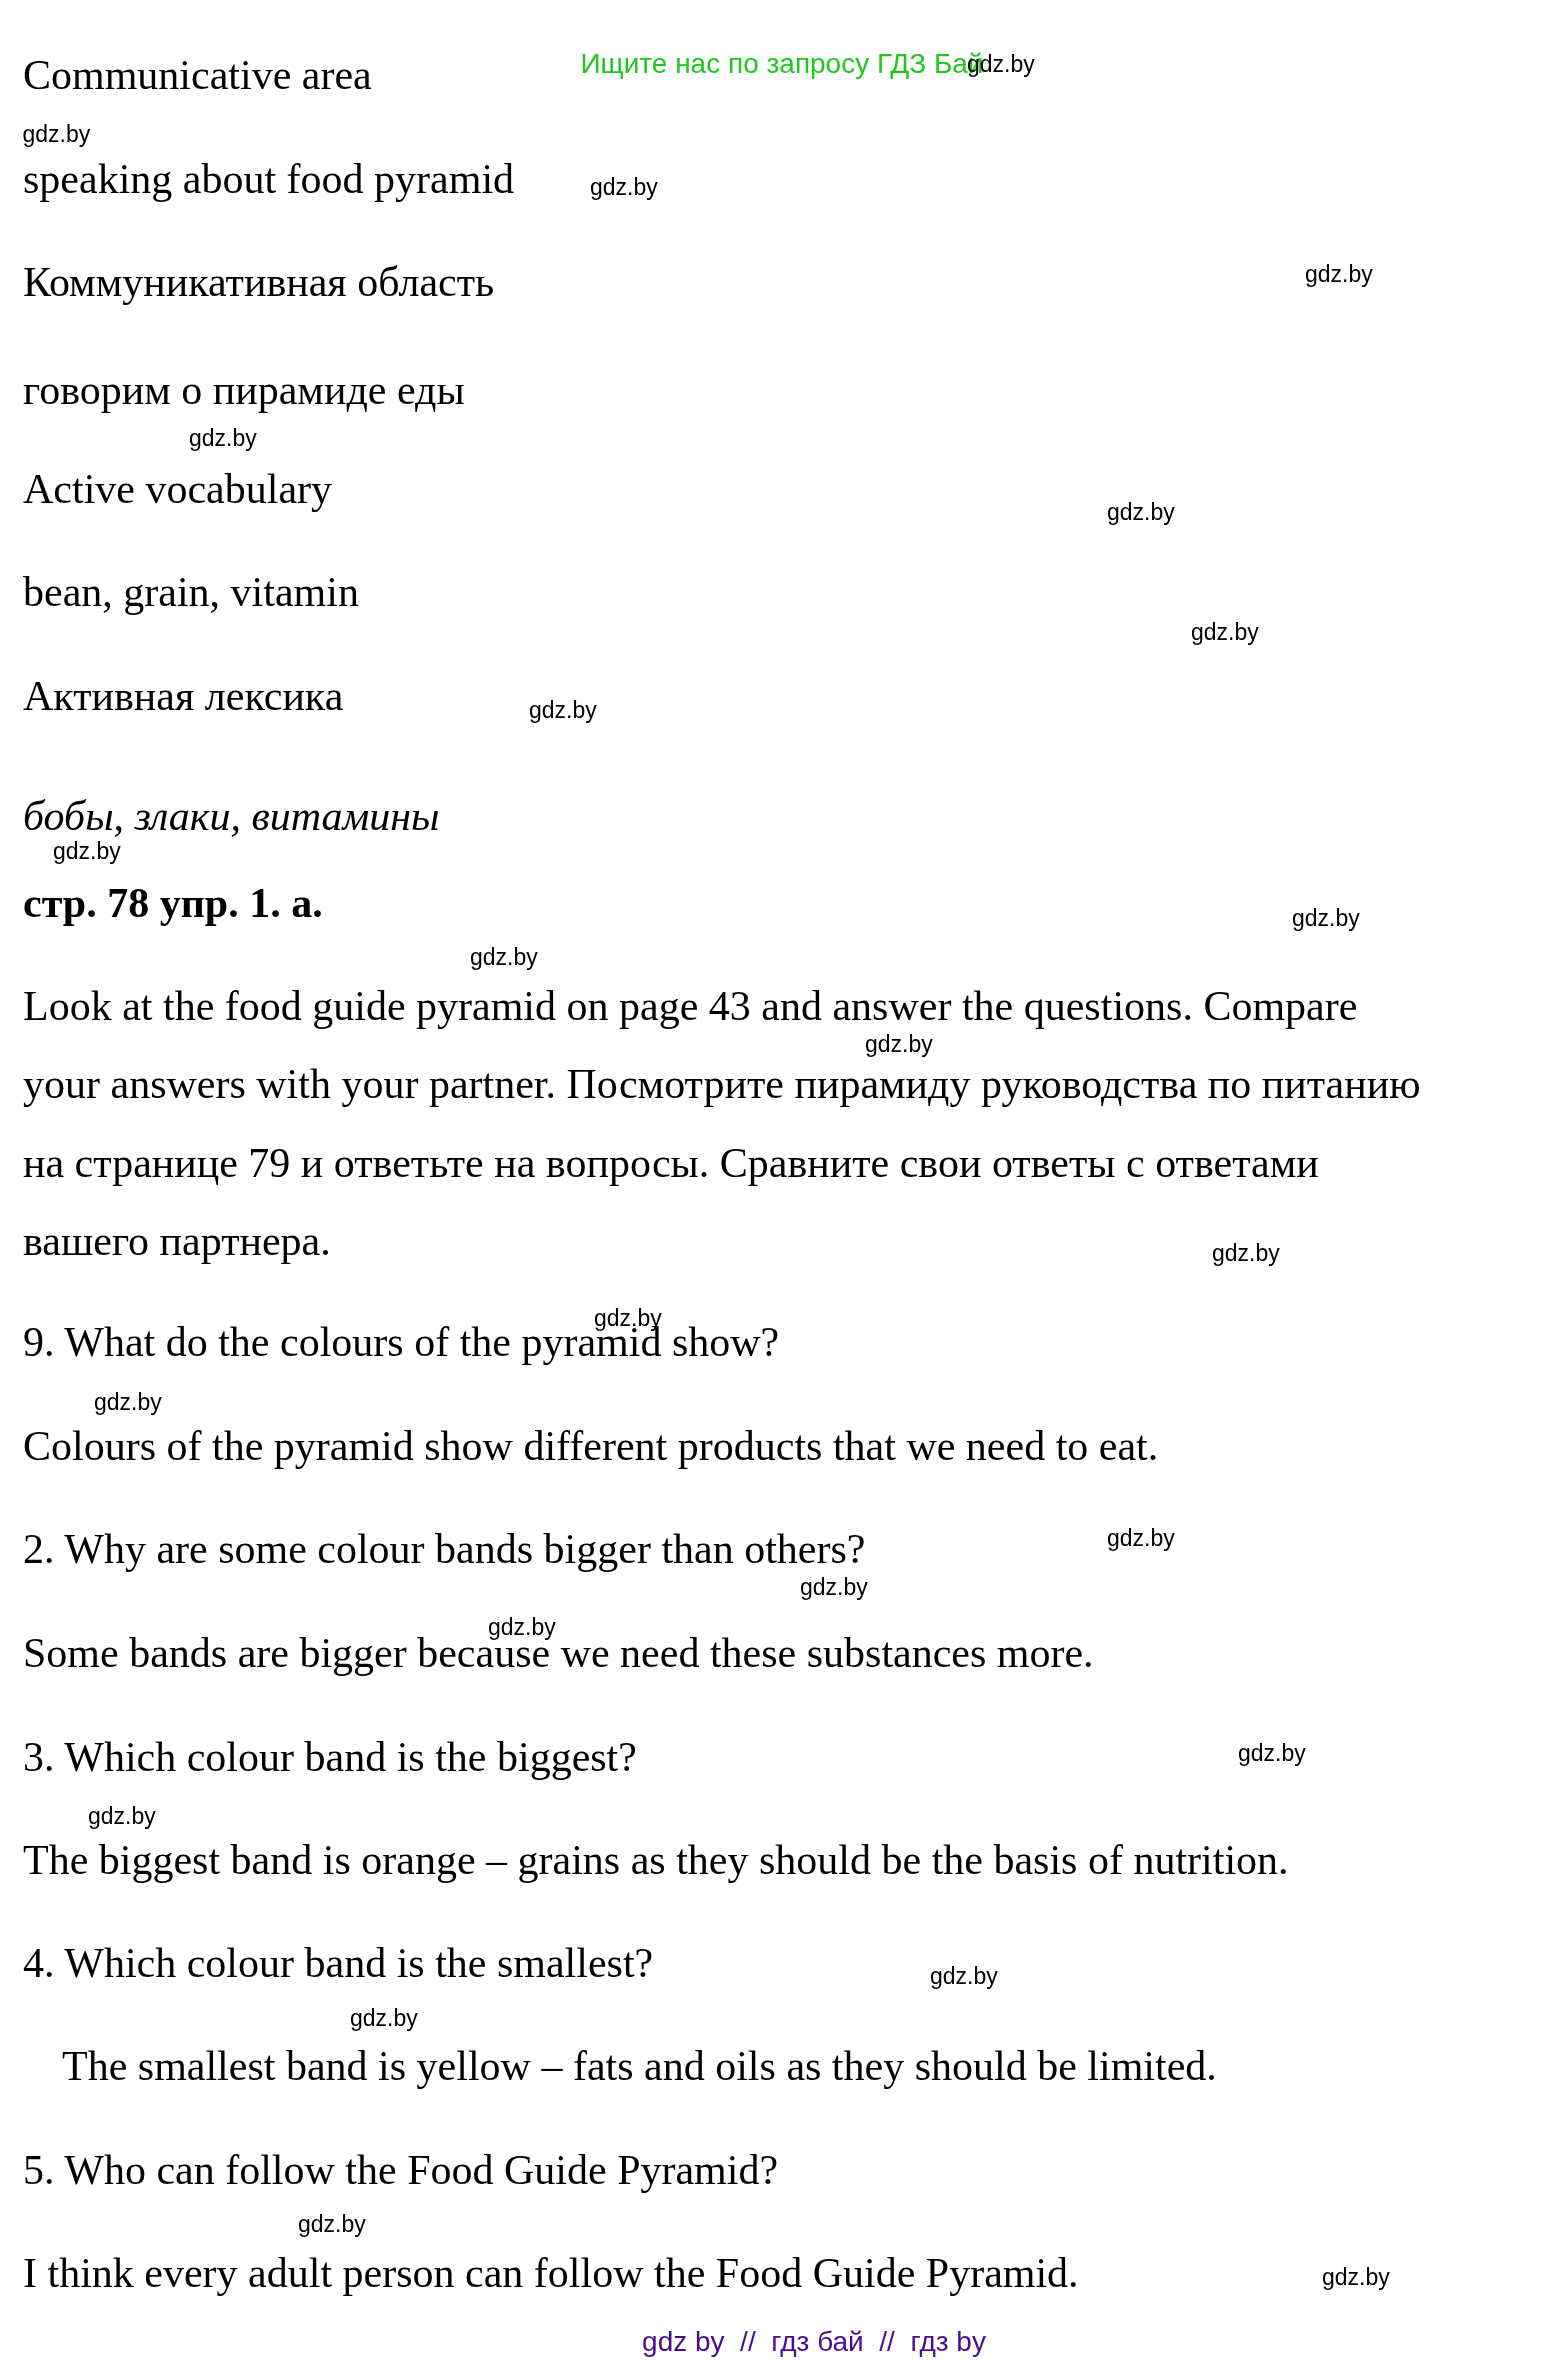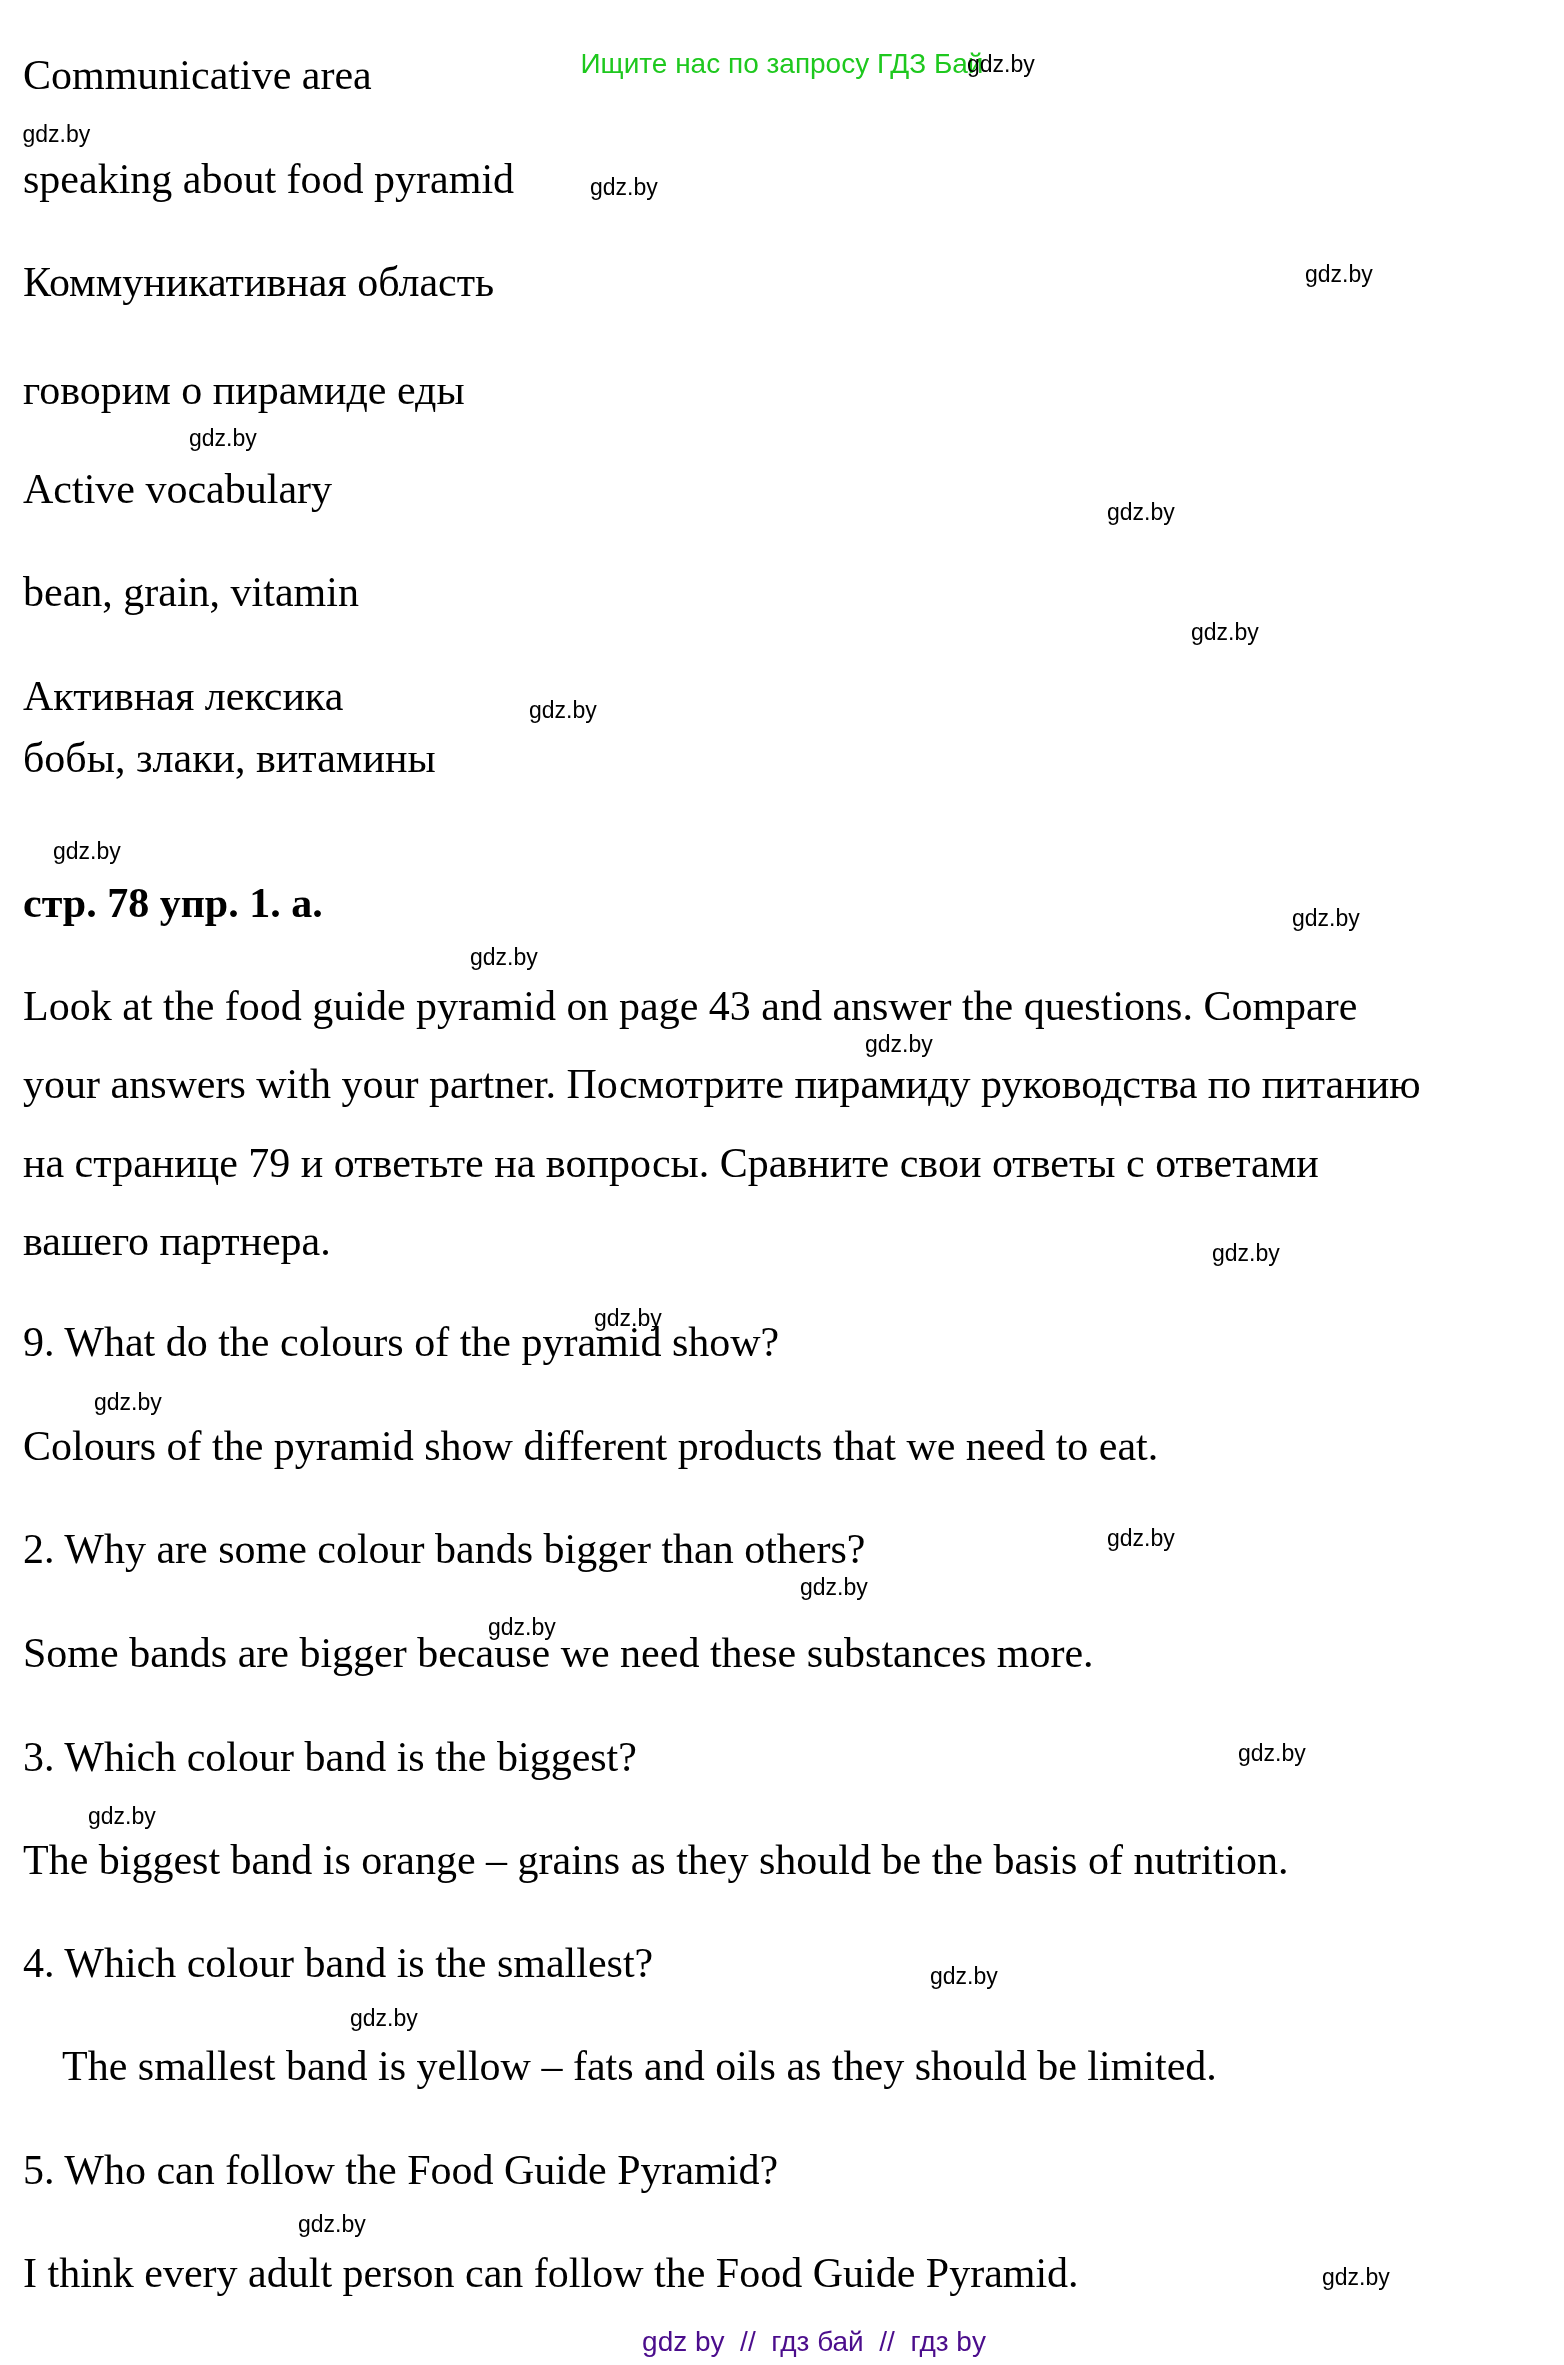--- a/index.html
+++ b/index.html
@@ -33,21 +33,21 @@
 <div class="header">Ищите нас по запросу ГДЗ Бай</div>
 
 <div id="content">
     <div class="line" style="top: 51px;">Communicative area</div>
     <div class="line" style="top: 155px;">speaking about food pyramid</div>
     <div class="line" style="top: 258px;">Коммуникативная область</div>
     <div class="line" style="top: 366px;">говорим о пирамиде еды</div>
     <div class="line" style="top: 465px;">Active vocabulary</div>
     <div class="line" style="top: 568px;">bean, grain, vitamin</div>
     <div class="line" style="top: 672px;">Активная лексика</div>
-    <div class="line" style="top: 734px;">бобы, злаки, витамины</div>
+    <div class="line" style="top: 792px; font-style: italic;">бобы, злаки, витамины</div>
     <div class="line bold" style="top: 879px;">стр. 78 упр. 1. а.</div>
     <div class="line" style="top: 982px;">Look at the food guide pyramid on page 43 and answer the questions. Compare</div>
     <div class="line" style="top: 1060px;">your answers with your partner. Посмотрите пирамиду руководства по питанию</div>
     <div class="line" style="top: 1139px;">на странице 79 и ответьте на вопросы. Сравните свои ответы с ответами</div>
     <div class="line" style="top: 1217px;">вашего партнера.</div>
     <div class="line" style="top: 1318px;">9. What do the colours of the pyramid show?</div>
     <div class="line" style="top: 1422px;">Colours of the pyramid show different products that we need to eat.</div>
     <div class="line" style="top: 1525px;">2. Why are some colour bands bigger than others?</div>
     <div class="line" style="top: 1629px;">Some bands are bigger because we need these substances more.</div>
     <div class="line" style="top: 1733px;">3. Which colour band is the biggest?</div>

